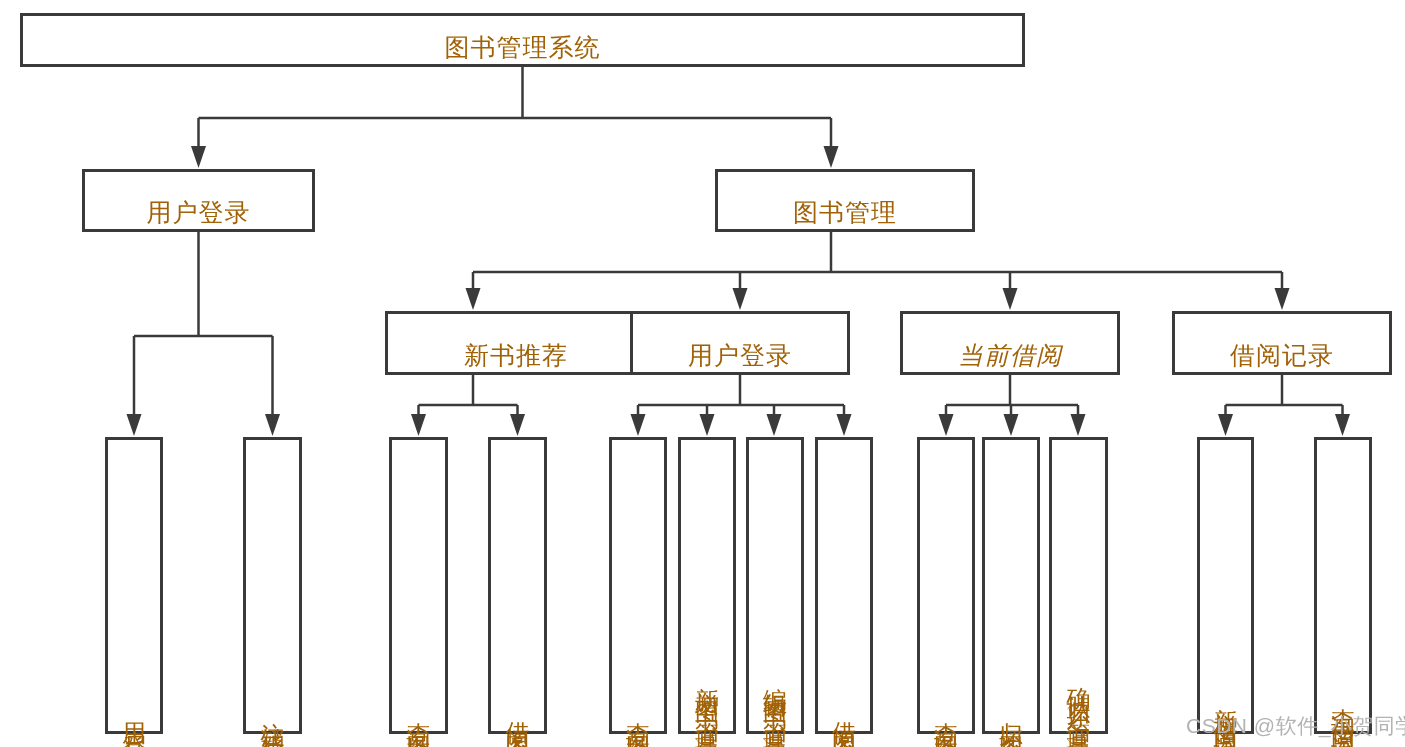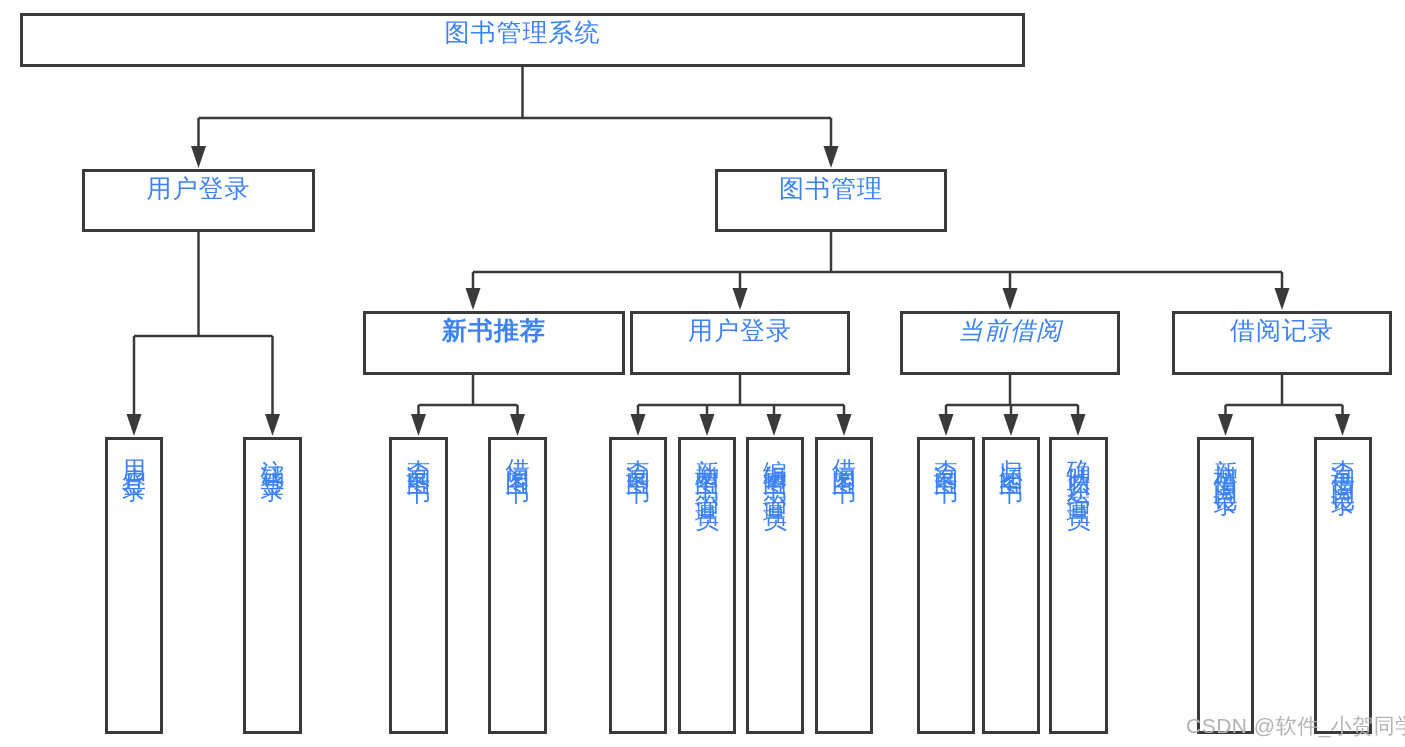--- a/index.html
+++ b/index.html
@@ -24,23 +24,23 @@
     pointer-events: none;
   }
   .connectors line { stroke: #3a3a3a; stroke-width: 2.5; }
   .connectors polygon { fill: #3a3a3a; }
   .node {
     position: absolute;
     box-sizing: border-box;
     border: 3px solid #3a3a3a;
     background: #ffffff;
     display: flex;
-    align-items: flex-start;
+    align-items: flex-end;
     justify-content: center;
-    color: #3b82f6;
+    color: #a16207;
   }
   .node.h-label { font-size: 25px; letter-spacing: 1px; }
   .node.leaf span {
     writing-mode: vertical-rl;
     text-orientation: mixed;
     font-size: 24px;
     letter-spacing: 7px;
     line-height: 1;
     white-space: nowrap;
   }
@@ -122,25 +122,25 @@
     <polygon points="1335,414 1350,414 1342.5,436"></polygon>
   </svg>
 
   <div class="node h-label" style="left:20px; top:13px; width:1005px; height:54px;">
     <span>图书管理系统</span>
   </div>
 
   <div class="node h-label" style="left:82px; top:169px; width:233px; height:63px;">
     <span>用户登录</span>
   </div>
-  <div class="node h-label" style="left:715px; top:169px; width:232px; height:63px;">
+  <div class="node h-label" style="left:715px; top:169px; width:260px; height:63px;">
     <span>图书管理</span>
   </div>
 
-  <div class="node h-label" style="left:363px; top:311px; width:262px; height:64px;font-weight:bold;">
+  <div class="node h-label" style="left:385px; top:311px; width:262px; height:64px;">
     <span>新书推荐</span>
   </div>
   <div class="node h-label" style="left:630px; top:311px; width:220px; height:64px;">
     <span>用户登录</span>
   </div>
   <div class="node h-label" style="left:900px; top:311px; width:220px; height:64px;font-style:italic;">
     <span>当前借阅</span>
   </div>
   <div class="node h-label" style="left:1172px; top:311px; width:220px; height:64px;">
     <span>借阅记录</span>

